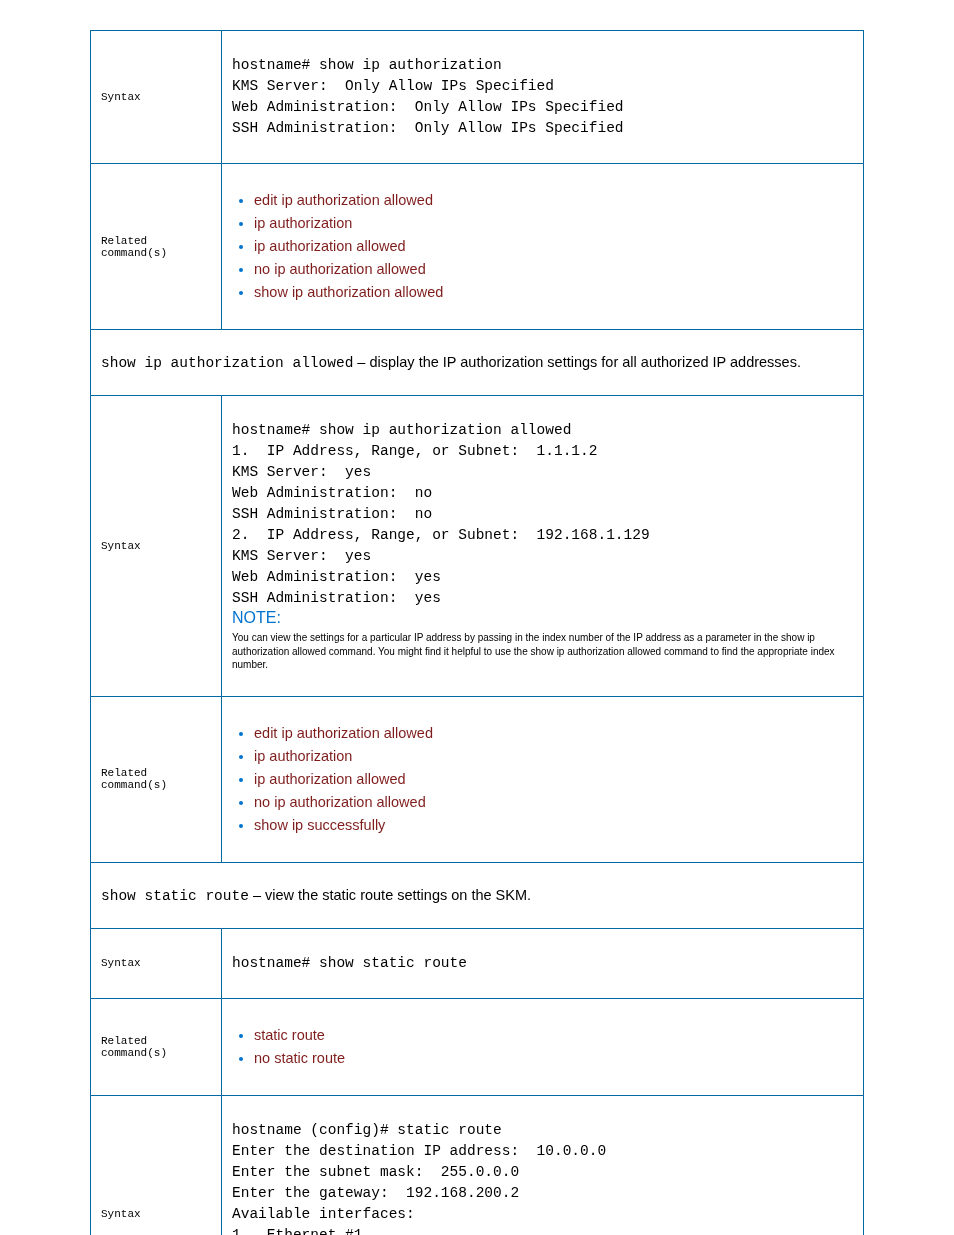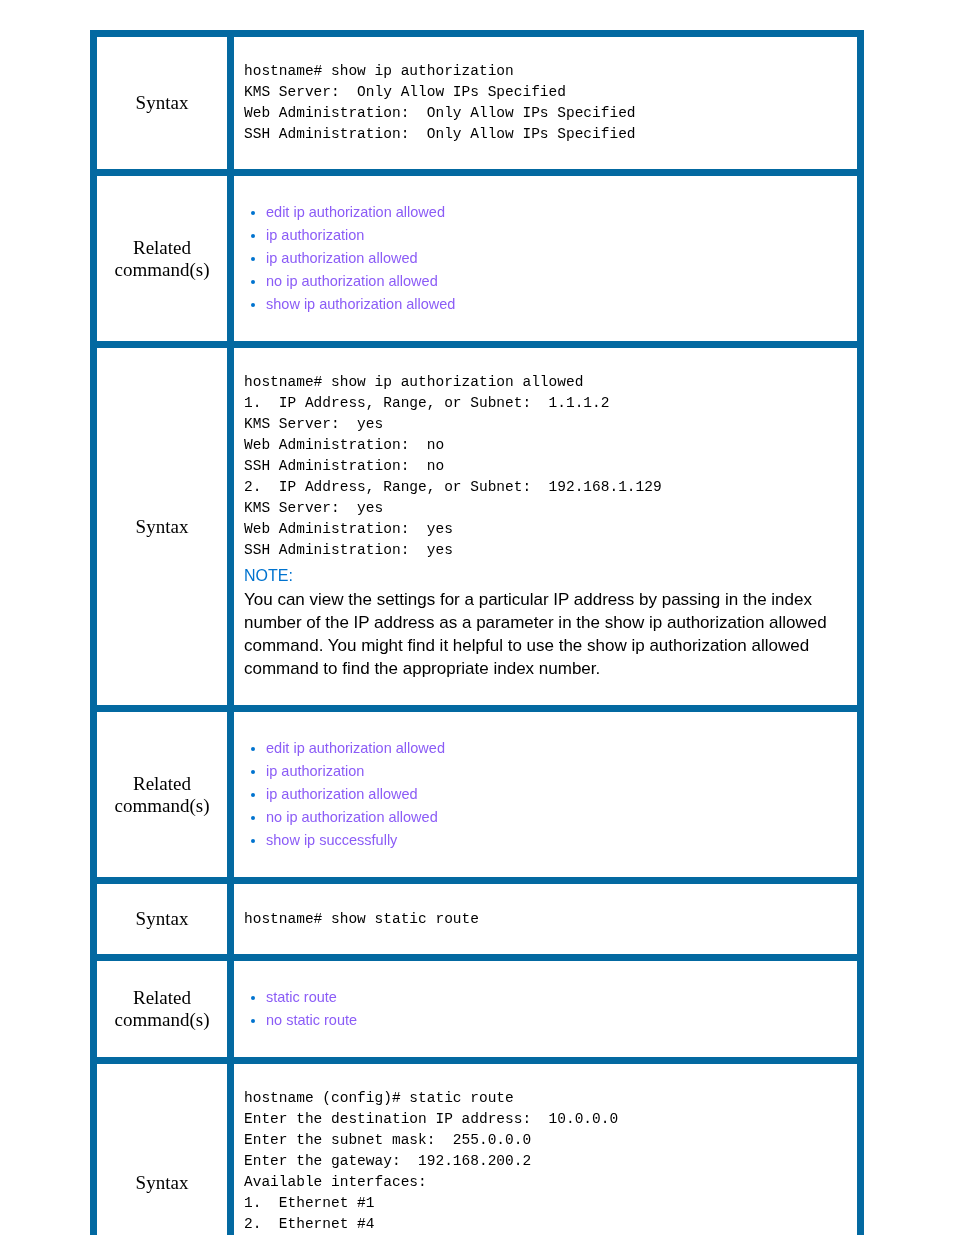--- a/index.html
+++ b/index.html
@@ -13,31 +13,30 @@
   }
   .page {
     padding: 30px 90px 40px 90px;
   }
   table.ref {
     border-collapse: collapse;
     width: 100%;
     border: 1.5px solid #000;
   }
   table.ref td {
-    border: 7px solid #0369a1;
+    border: 1px solid #0369a1;
     vertical-align: middle;
     padding: 24px 10px;
   }
   table.ref td.label {
     width: 110px;
-    font-family: Liberation Serif, serif;
-    font-size: 19px;
+    font-family: Liberation Mono, monospace;
+    font-size: 11px;
     color: #000;
     vertical-align: middle;
-    text-align: center;
   }
   .mono {
     font-family: "Courier New", Courier, monospace;
     font-size: 14.5px;
     line-height: 1.45;
     white-space: pre;
   }
   td.fullrow {
     font-size: 14.5px;
   }
@@ -51,32 +50,31 @@
   }
   ul.bullets li {
     color: #000;
     margin: 2px 0;
     line-height: 1.45;
   }
   ul.bullets li::marker {
     color: #0073cf;
   }
   .link {
-    color: #8b5cf6;
+    color: #7f1d1d;
   }
   .note-heading {
     color: #0073cf;
     font-weight: normal;
     font-size: 16px;
-    margin-top: 6px;
     margin-bottom: 4px;
   }
   .note-body {
     font-family: Arial, Helvetica, sans-serif;
-    font-size: 17px;
+    font-size: 10px;
     line-height: 1.35;
   }
 </style>
 </head>
 <body>
 
 <div class="page">
 <table class="ref">
 
   <tbody>
@@ -96,20 +94,23 @@
       <ul class="bullets">
         <li><span class="link">edit ip authorization allowed</span></li>
         <li><span class="link">ip authorization</span></li>
         <li><span class="link">ip authorization allowed</span></li>
         <li><span class="link">no ip authorization allowed</span></li>
         <li><span class="link">show ip authorization allowed</span></li>
       </ul>
     </td>
   </tr>
 
+  <tr>
+    <td colspan="2" class="fullrow"><span class="mono-inline">show ip authorization allowed</span><span> – display the IP authorization settings for all authorized IP addresses.</span></td>
+  </tr>
 
   <tr>
     <td class="label">Syntax</td>
     <td>
       <div class="mono">hostname# show ip authorization allowed
 1.  IP Address, Range, or Subnet:  1.1.1.2
 KMS Server:  yes
 Web Administration:  no
 SSH Administration:  no
 2.  IP Address, Range, or Subnet:  192.168.1.129
@@ -127,20 +128,23 @@
       <ul class="bullets">
         <li><span class="link">edit ip authorization allowed</span></li>
         <li><span class="link">ip authorization</span></li>
         <li><span class="link">ip authorization allowed</span></li>
         <li><span class="link">no ip authorization allowed</span></li>
         <li><span class="link">show ip successfully</span></li>
       </ul>
     </td>
   </tr>
 
+  <tr>
+    <td colspan="2" class="fullrow"><span class="mono-inline">show static route</span><span> – view the static route settings on the SKM.</span></td>
+  </tr>
 
   <tr>
     <td class="label">Syntax</td>
     <td>
             <div class="mono">hostname# show static route</div>
           </td>
   </tr>
 
   <tr>
     <td class="label">Related command(s)</td>

